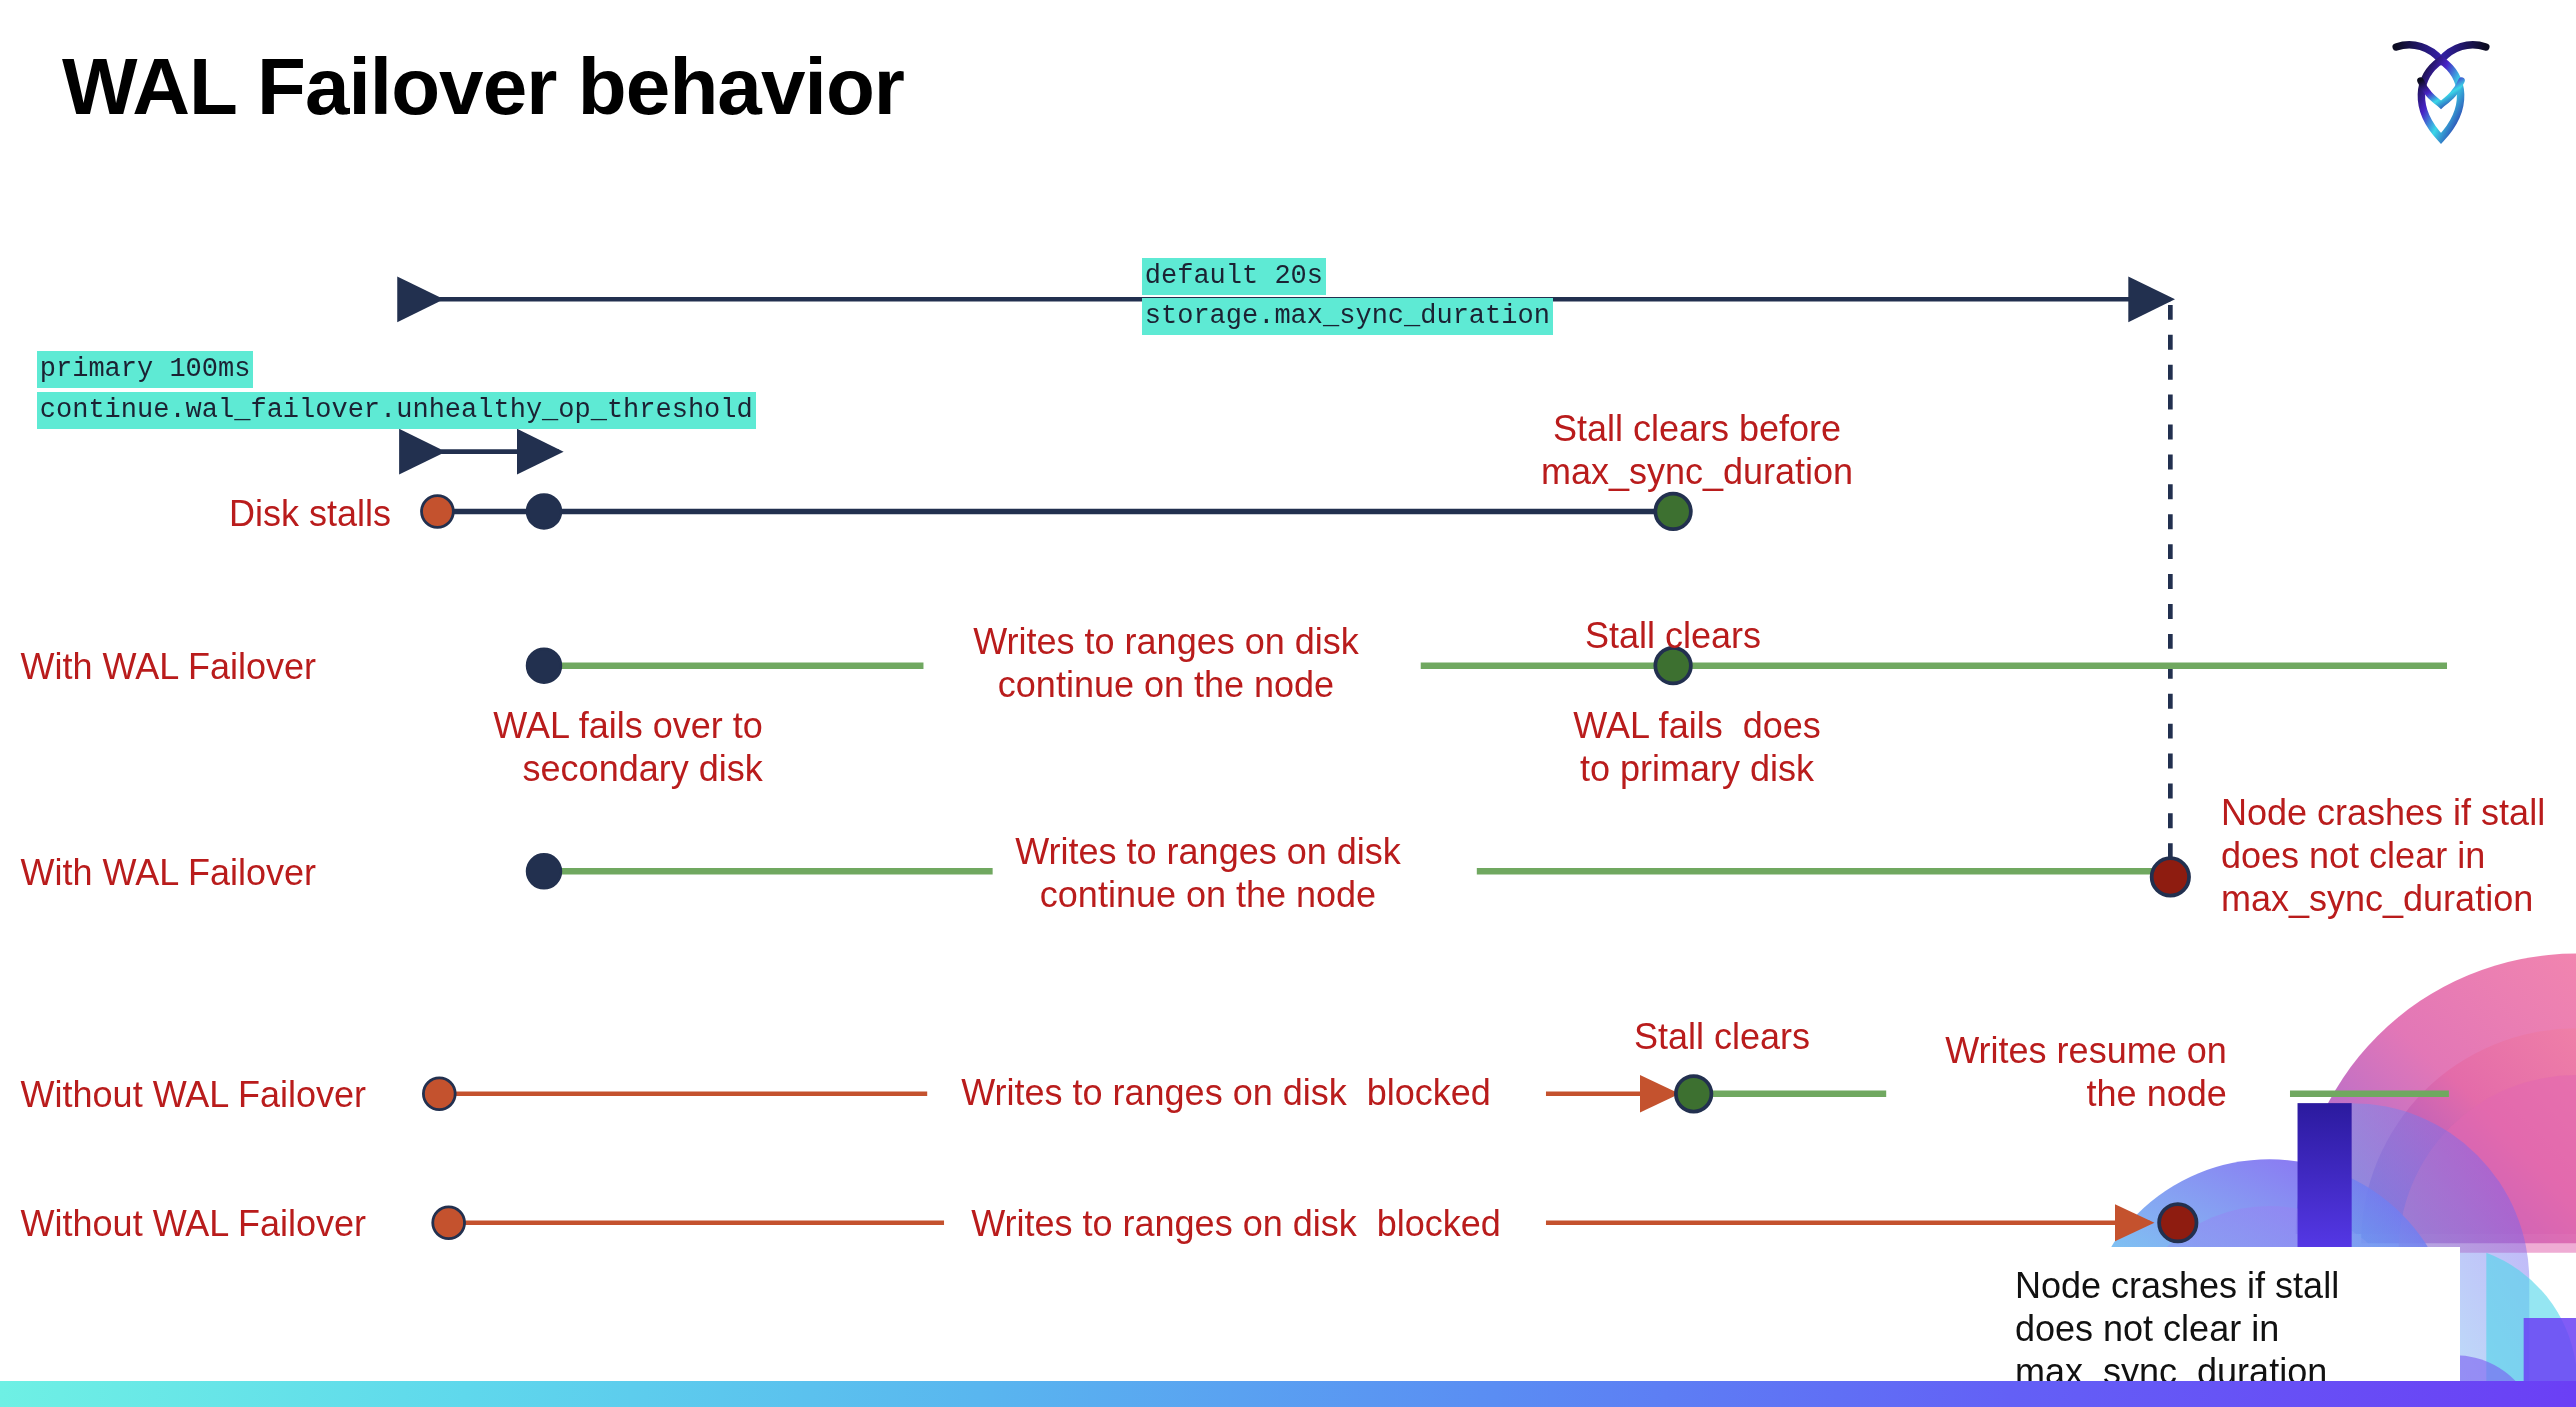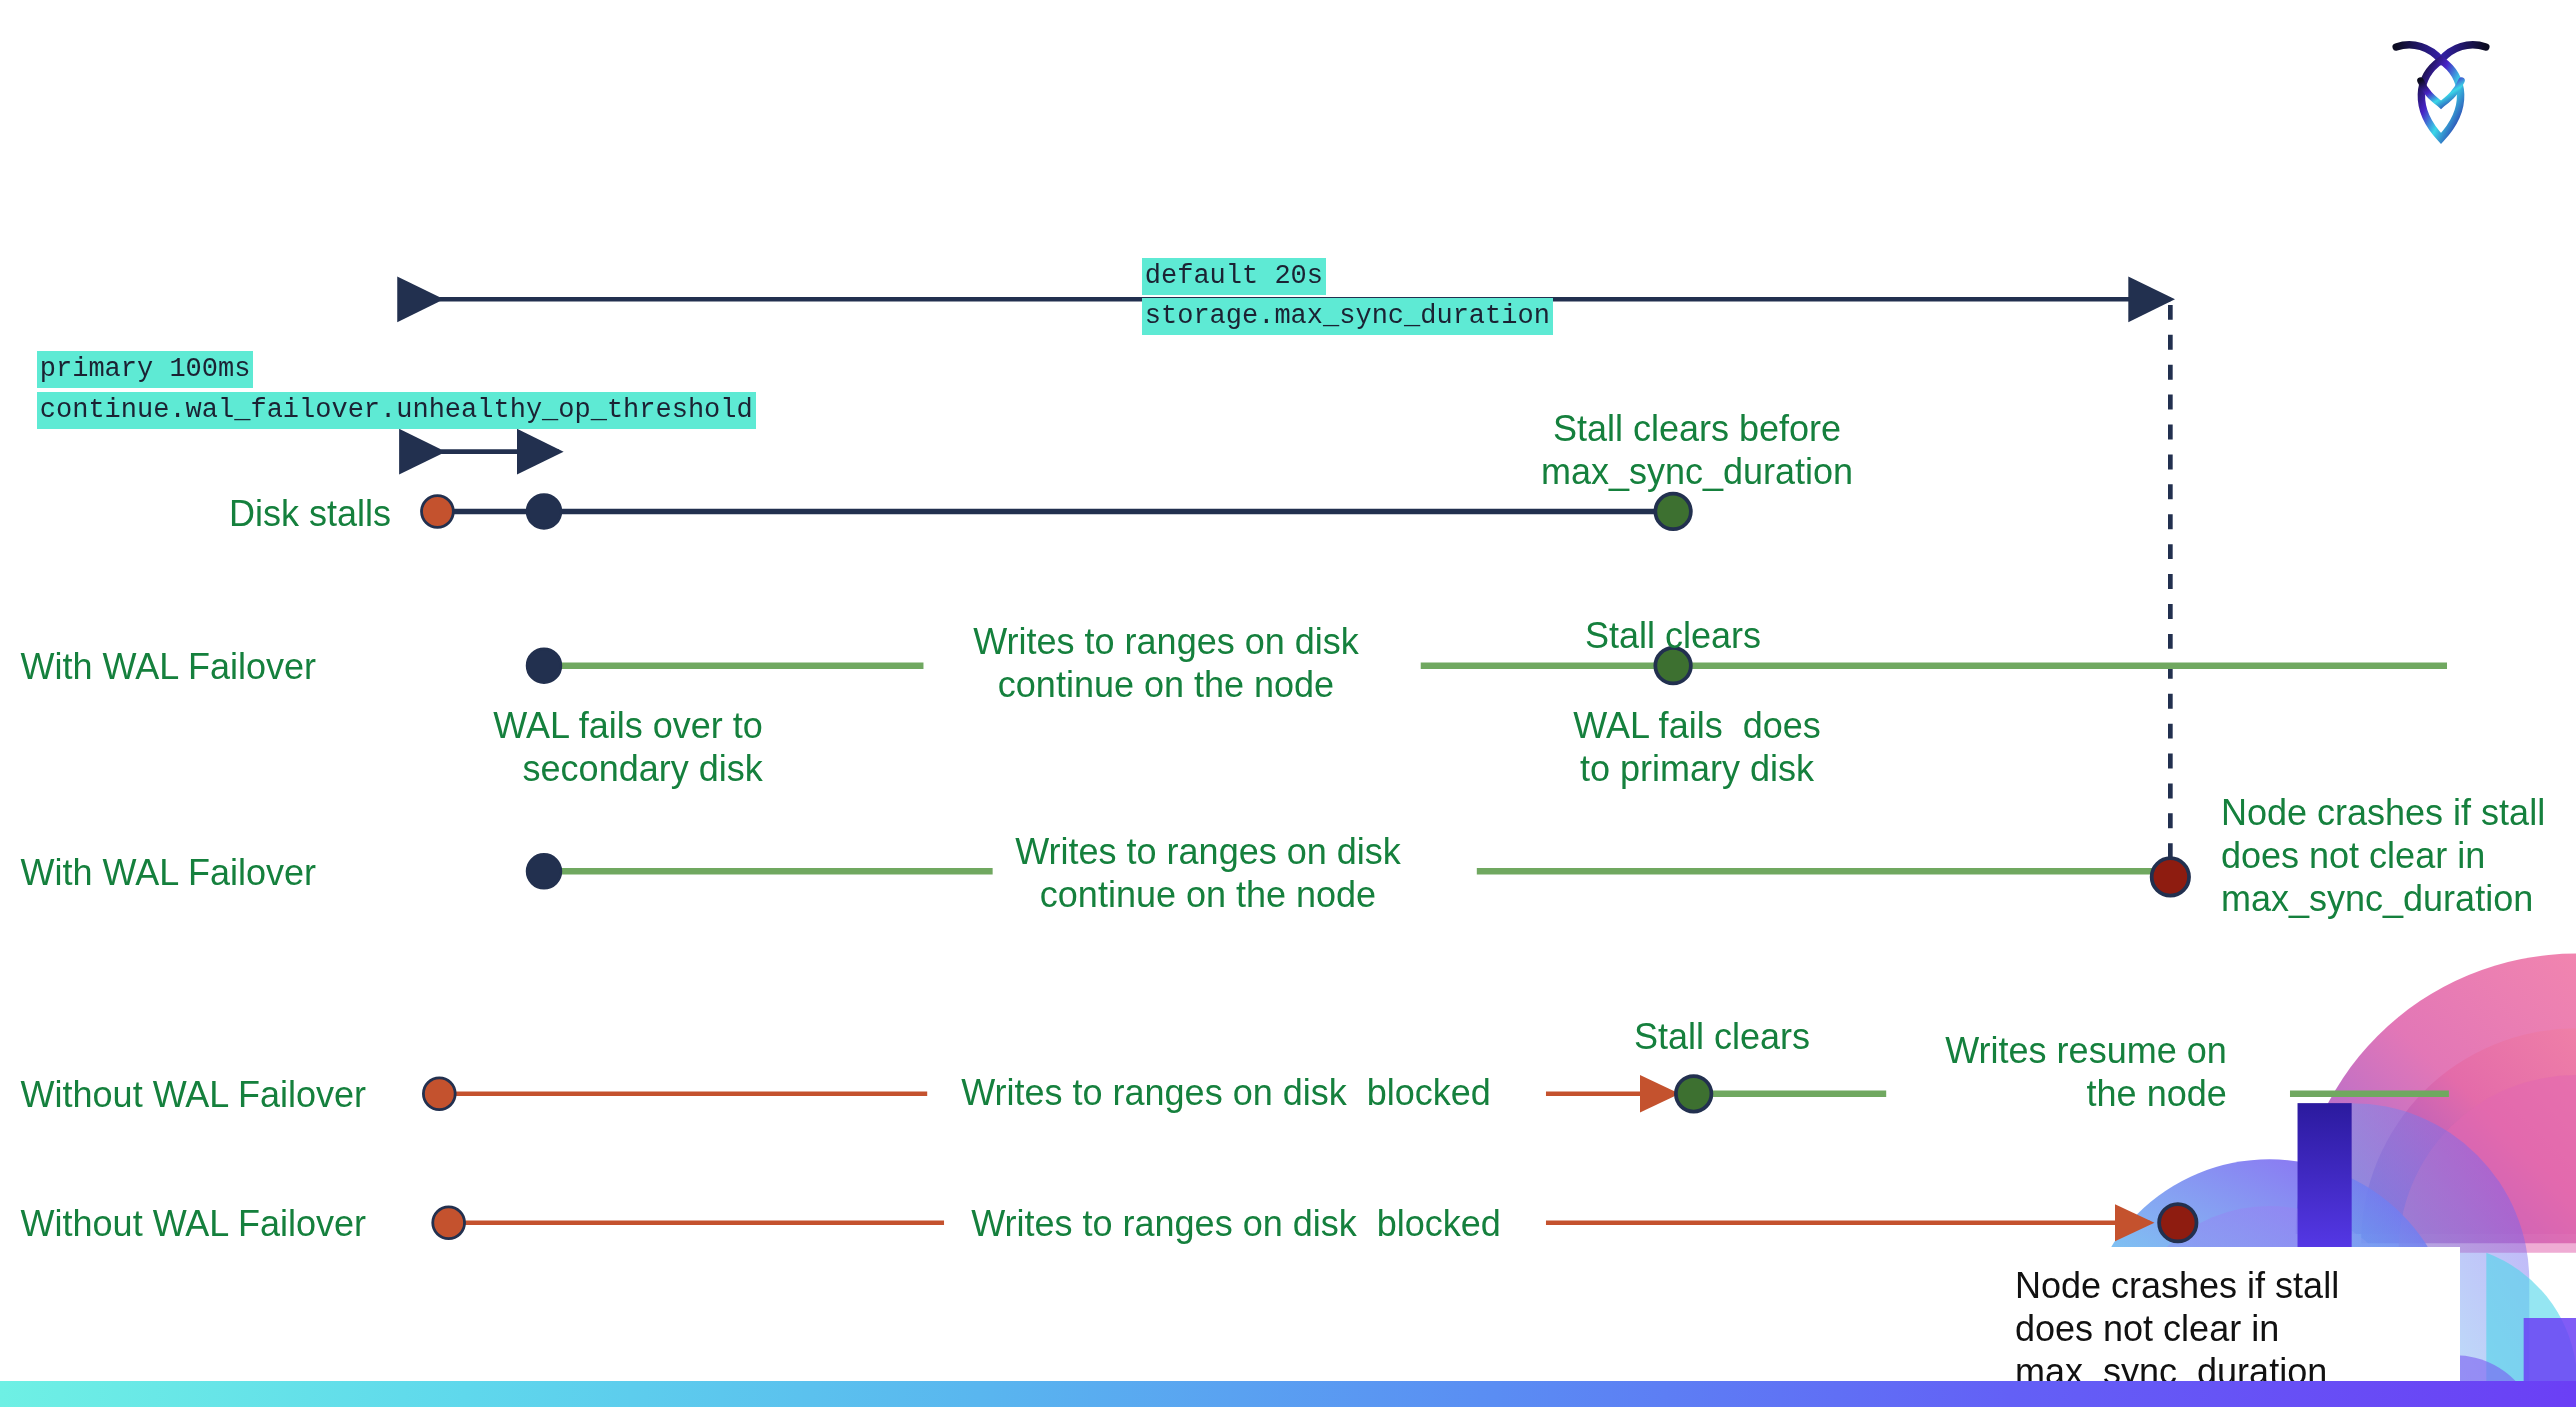--- a/index.html
+++ b/index.html
@@ -23,21 +23,21 @@
   
   .code{
     position:absolute;
     font-family:"Liberation Mono","DejaVu Sans Mono",monospace;
     font-size:27px;color:#1b2233;background:#5eead4;
     white-space:pre;line-height:1.30;padding:0.9px 2.8px;
   }
 
   
   .lbl{
-    position:absolute;color:#15803d;font-size:36px;line-height:1.20;
+    position:absolute;color:#b91c1c;font-size:36px;line-height:1.20;
     white-space:pre;
   }
   .lbl.c{text-align:center;transform:translateX(-50%);}
   .lbl.r{transform:translateX(-100%);}
 
   
   #draw{position:absolute;left:0;top:0;width:2576px;height:1408px;}
 
   
   #art{position:absolute;left:1963px;top:916px;width:613px;height:492px;overflow:hidden;}
@@ -56,20 +56,21 @@
   .bottombar{
     position:absolute;left:0;top:1381px;width:2576px;height:27px;
     background:linear-gradient(90deg,#6ef0e4 0%,#5fd8ec 18%,#59b6ef 38%,#5a8df3 58%,#6360f6 78%,#6b3ff5 100%);
   }
 </style>
 </head>
 <body>
 
 <div id="slide">
 
+  <div class="title">WAL Failover behavior</div>
 
   <div class="logo">
     <svg viewBox="0 0 120 130" width="112" height="122" aria-hidden="true">
       <defs>
         <linearGradient id="lg" x1="0" y1="0" x2="1" y2="1">
           <stop offset="0%" stop-color="#0b0b1e"></stop>
           <stop offset="35%" stop-color="#4723c6"></stop>
           <stop offset="62%" stop-color="#3ad7e8"></stop>
           <stop offset="100%" stop-color="#2a0f9e"></stop>
         </linearGradient>

